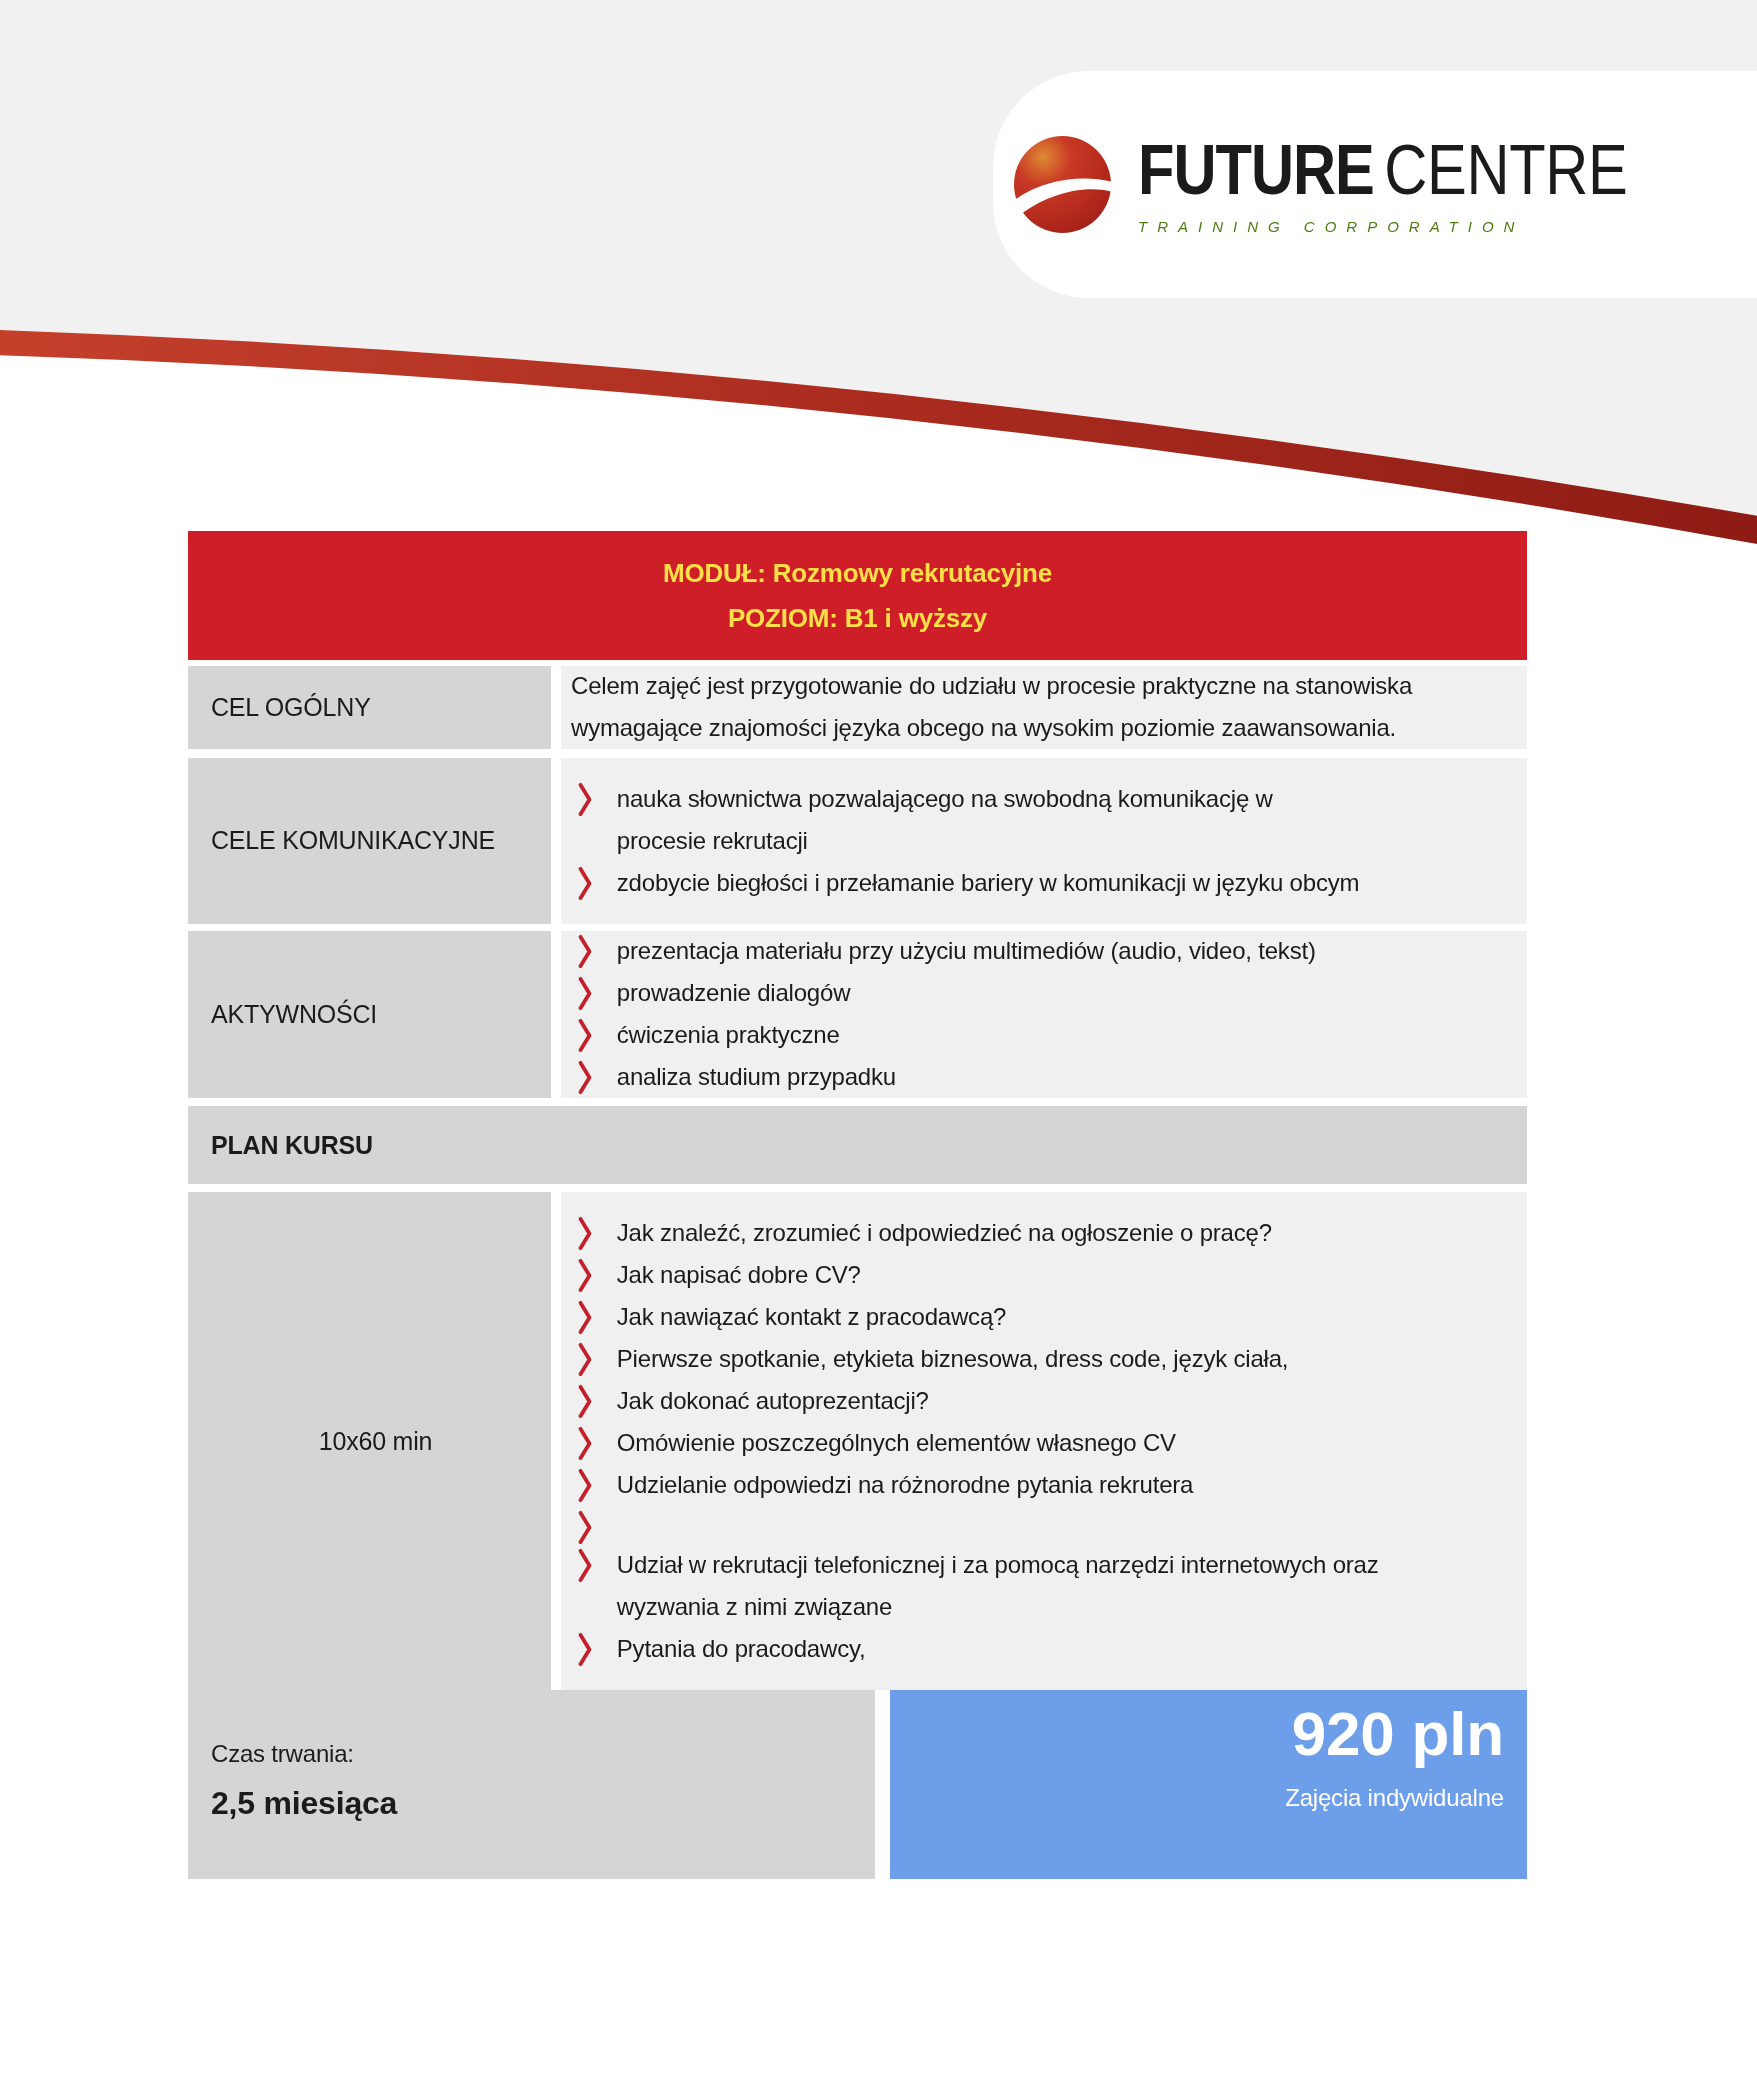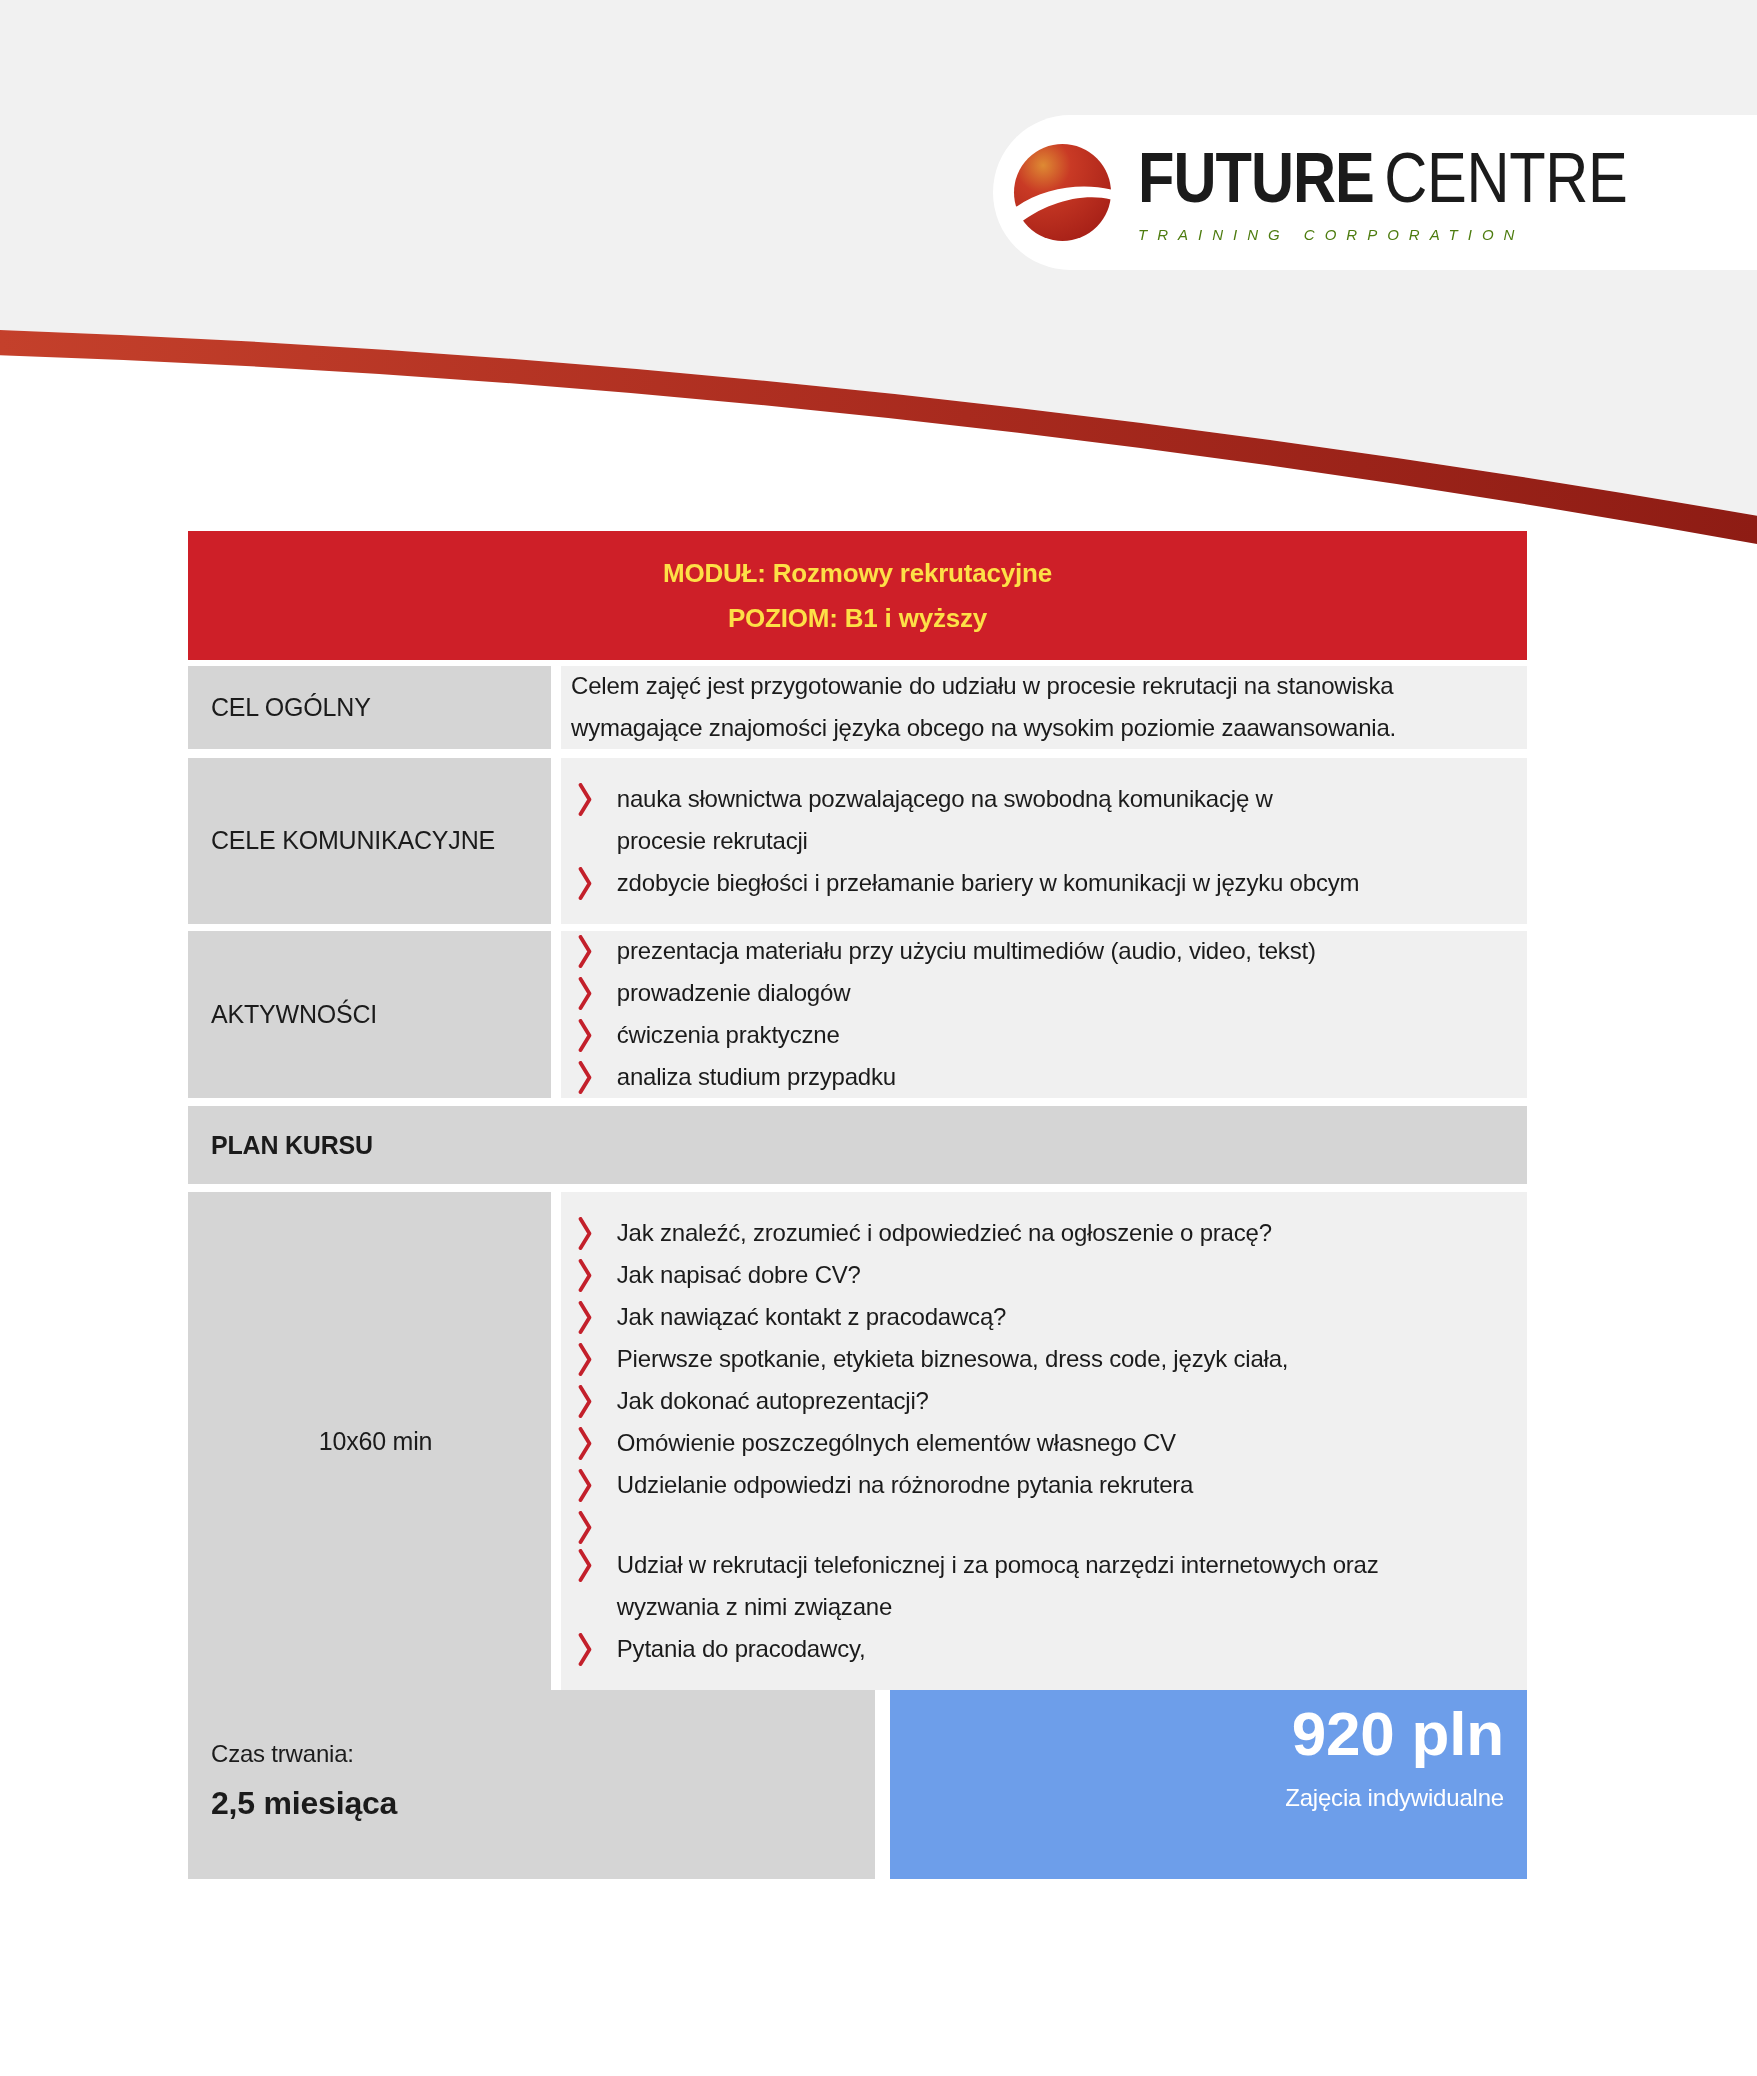--- a/index.html
+++ b/index.html
@@ -9,23 +9,23 @@
     background:#ffffff;
     overflow:hidden;
     font-family:"Liberation Sans", sans-serif;
     color:#1b1b1b;
     letter-spacing:-0.2px;
   }
   
   .hero{position:absolute;top:0;left:0;width:1757px;height:581px;display:block;}
   
   .logo-pill{
-    position:absolute;top:71px;left:993px;width:765px;height:155px;
+    position:absolute;top:71px;left:993px;width:765px;height:227px;
     background:#ffffff;border-radius:96px 0 0 96px;
-    display:flex;align-items:center;box-sizing:border-box;padding-left:20px;margin-top:44px;
+    display:flex;align-items:center;box-sizing:border-box;padding-left:20px;
   }
   .logo-mark{width:99px;height:99px;flex:none;display:block;}
   .logo-text{margin-left:26px;}
   .brand{display:inline-block;font-size:71px;line-height:1;font-weight:800;
     letter-spacing:-1.2px;white-space:nowrap;color:#1b1b1b;
     transform:scaleX(0.84);transform-origin:left center;}
   .brand .b2{font-weight:300;margin-left:12.5px;letter-spacing:-0.4px;}
   .brand-sub{font-size:15px;letter-spacing:10px;margin-top:12.5px;white-space:nowrap;
     color:#4d7c0f;font-weight:400;font-style:italic;}
   
@@ -120,21 +120,21 @@
     <div class="thead">
       <div>MODUŁ: Rozmowy rekrutacyjne</div>
       <div>POZIOM: B1 i wyższy</div>
     </div>
 
     <div class="row r1">
       <div class="lcell">
         <span>CEL OGÓLNY</span>
       </div>
       <div class="rcell">
-        <p class="para">Celem zajęć jest przygotowanie do udziału w procesie rekrutacji na stanowiska wymagające znajomości języka obcego na wysokim poziomie zaawansowania.</p>
+        <p class="para">Celem zajęć jest przygotowanie do udziału w procesie praktyczne na stanowiska wymagające znajomości języka obcego na wysokim poziomie zaawansowania.</p>
       </div>
     </div>
 
     <div class="row r2">
       <div class="lcell">
         <span>CELE KOMUNIKACYJNE</span>
       </div>
       <div class="rcell">
         <div class="bullets cele">
             <div class="bullet-item">

